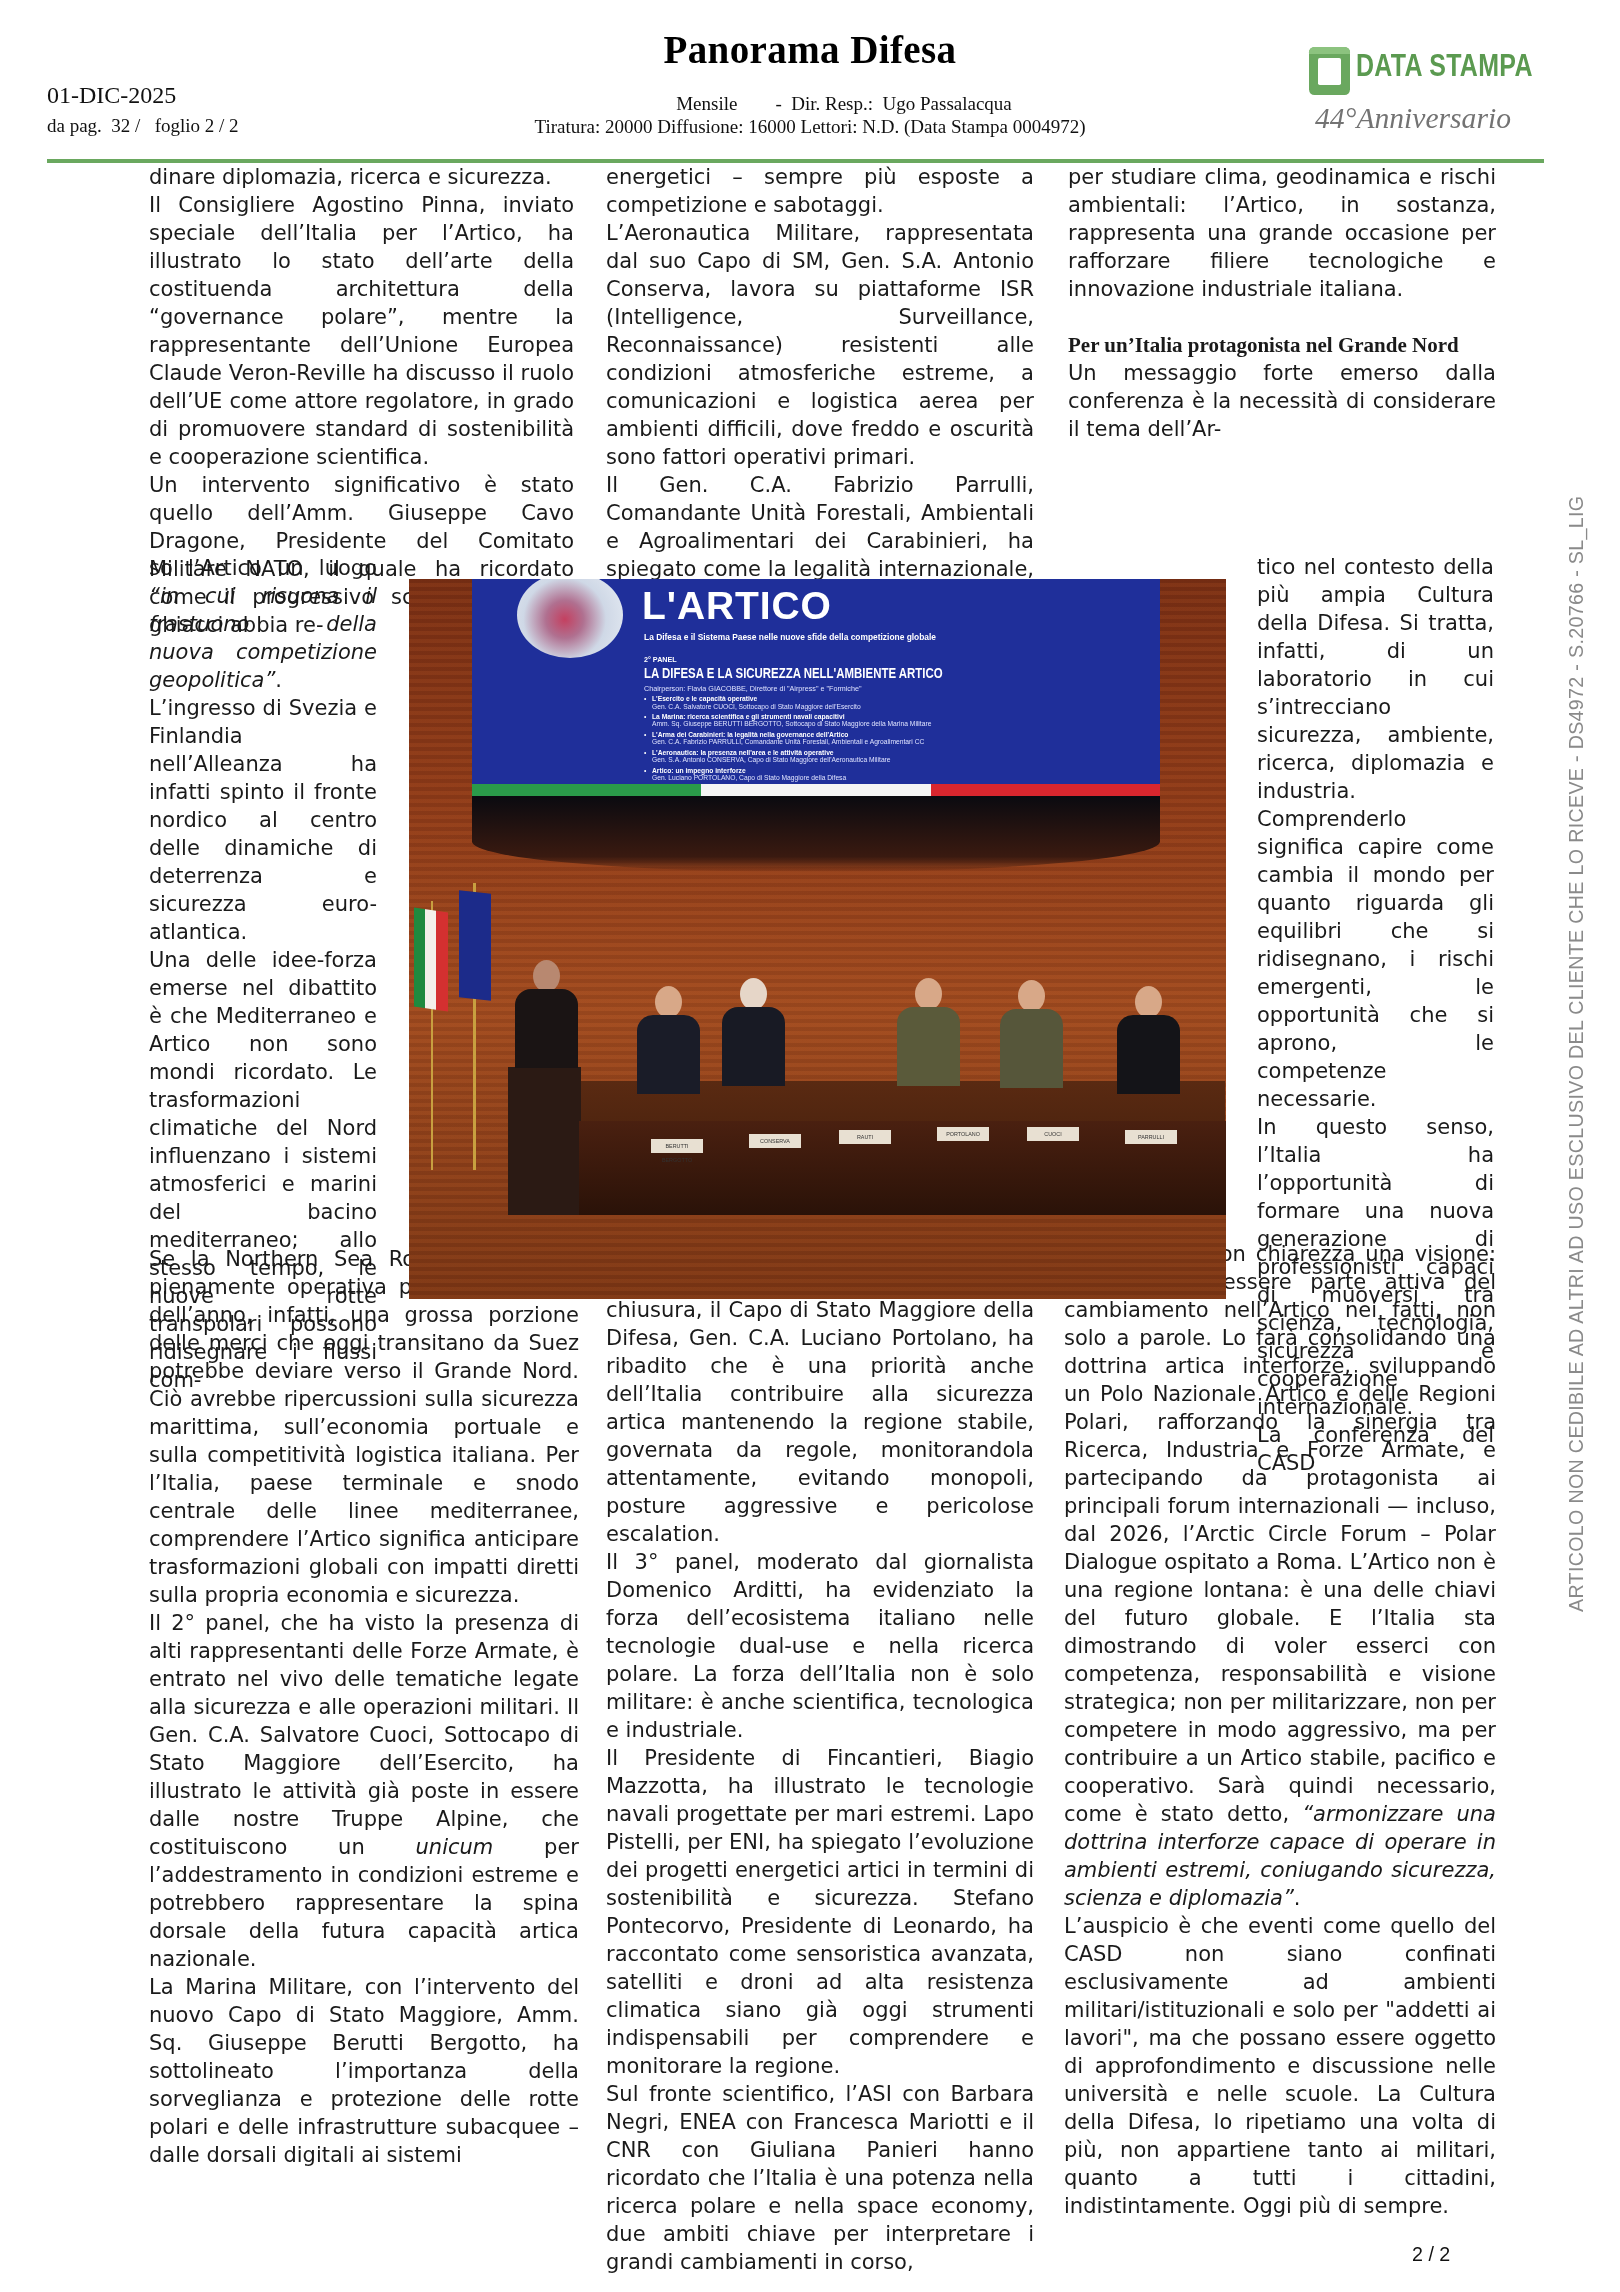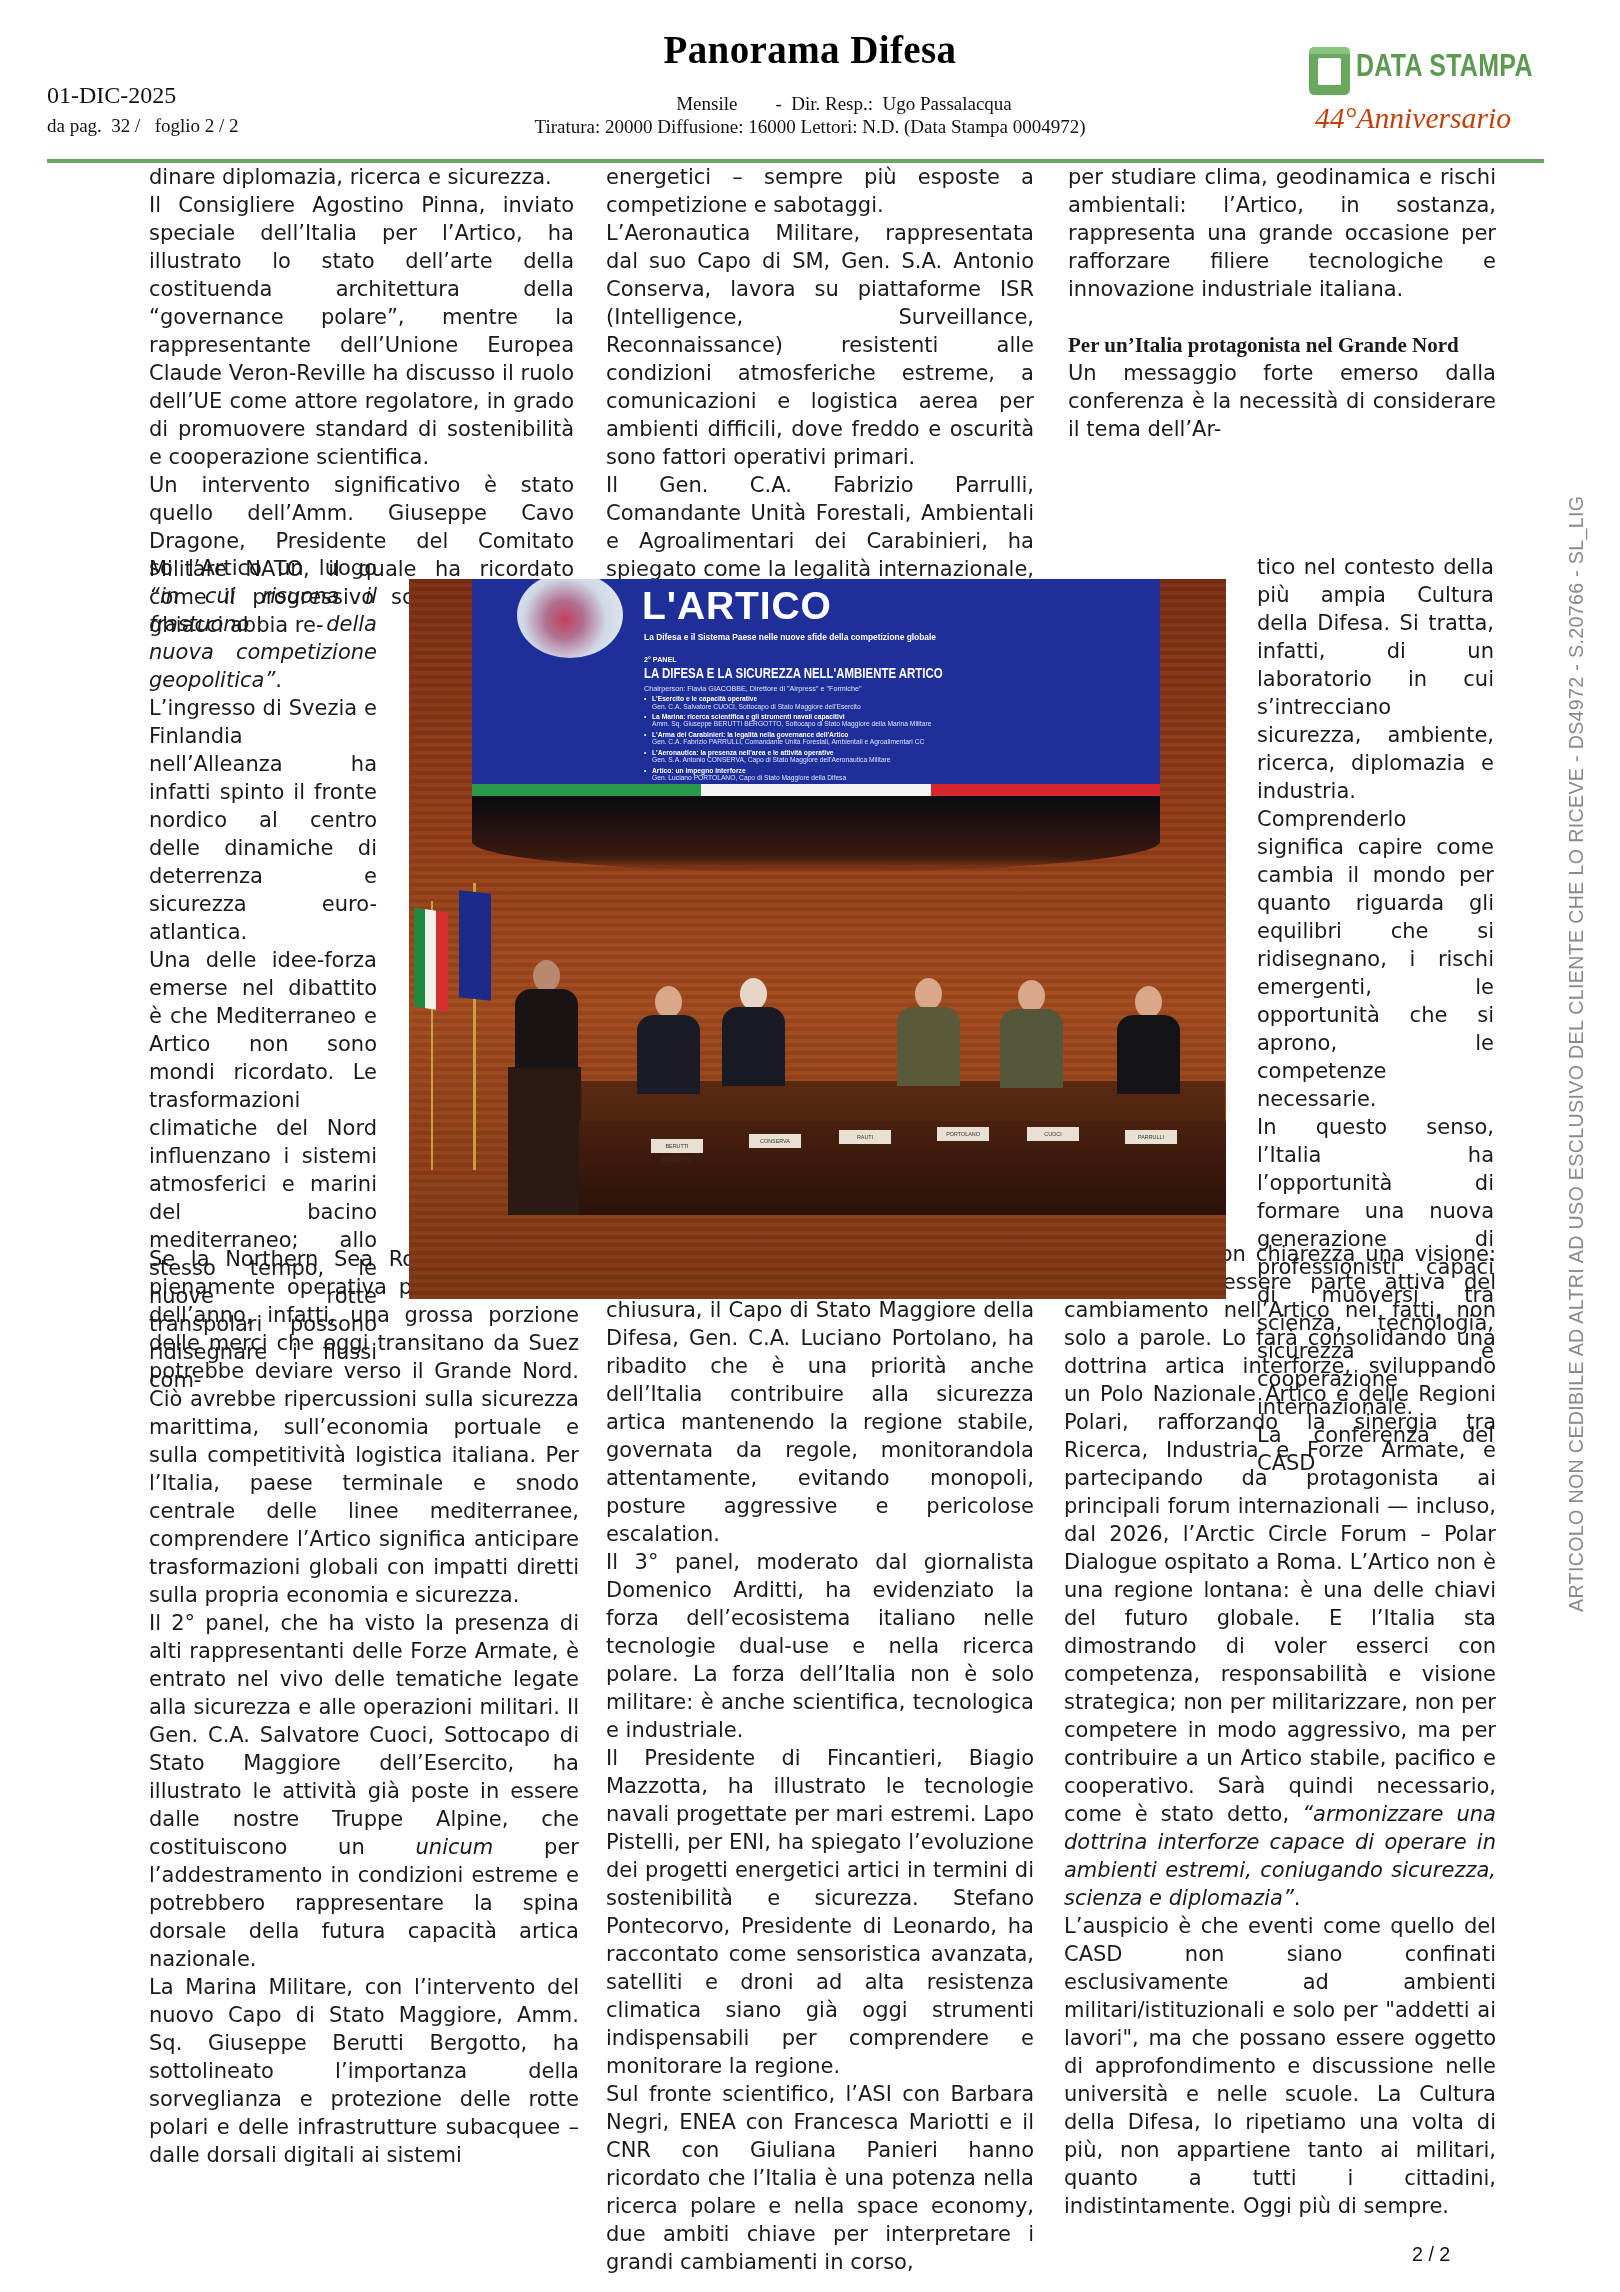--- a/index.html
+++ b/index.html
@@ -8,21 +8,21 @@
   
   .hdr-date { position: absolute; left: 47px; top: 82px; font-family: "Liberation Serif", serif; font-size: 24px; color: #111; }
   .hdr-page { position: absolute; left: 47px; top: 115px; font-family: "Liberation Serif", serif; font-size: 19px; color: #111; white-space: pre; }
   .hdr-title { position: absolute; left: 0; width: 1620px; top: 27px; text-align: center; font-family: "Liberation Serif", serif; font-weight: bold; font-size: 39px; color: #000; letter-spacing: 0.4px; }
   .hdr-line1 { position: absolute; left: 0; width: 1600px; top: 93px; text-align: center; font-family: "Liberation Serif", serif; font-size: 19px; color: #111; white-space: pre; margin-left: 44px; }
   .hdr-line2 { position: absolute; left: 0; width: 1620px; top: 116px; text-align: center; font-family: "Liberation Serif", serif; font-size: 19px; color: #111; }
   .ds-logo { position: absolute; left: 1309px; top: 47px; width: 41px; height: 48px; border-radius: 5.4px; background: #6aa85f; }
   .ds-logo::after { content: ""; position: absolute; left: 9px; top: 10.7px; width: 23px; height: 27px; background: #fff; border-radius: 1.8px; }
   .ds-logo::before { content: ""; position: absolute; left: 0; top: 0; width: 41px; height: 7.2px; background: #8cc37f; border-radius: 5.4px 5.4px 0 0; }
   .ds-name { position: absolute; left: 1356px; top: 47px; font-family: "Liberation Sans", sans-serif; font-weight: bold; font-size: 32px; color: #5b9a50; transform: scaleX(0.78); transform-origin: left top; letter-spacing: 0.4px; }
-  .ds-anniv { position: absolute; left: 1315px; top: 102px; font-family: "Liberation Serif", serif; font-style: italic; font-size: 29.6px; color: #c2410c; }
+  .ds-anniv { position: absolute; left: 1315px; top: 102px; font-family: "Liberation Serif", serif; font-style: italic; font-size: 29.6px; color: #737373; }
   .hdr-rule { position: absolute; left: 47px; top: 159px; width: 1497px; height: 3.6px; background: #6aa85f; }
 
   
   .col { position: absolute; font-size: 21px; line-height: 28px; text-align: justify; hyphens: manual; }
   .col p { margin: 0; }
   .col .sub { font-weight: bold; margin-top: 28px; font-family: Liberation Serif, serif; }
   .col em { font-style: italic; }
   .c1a { left: 149px; top: 163px; width: 425px; }
   .c1b { left: 149px; top: 554px; width: 228px; }
   .c1c { left: 149px; top: 1245px; width: 430px; }

